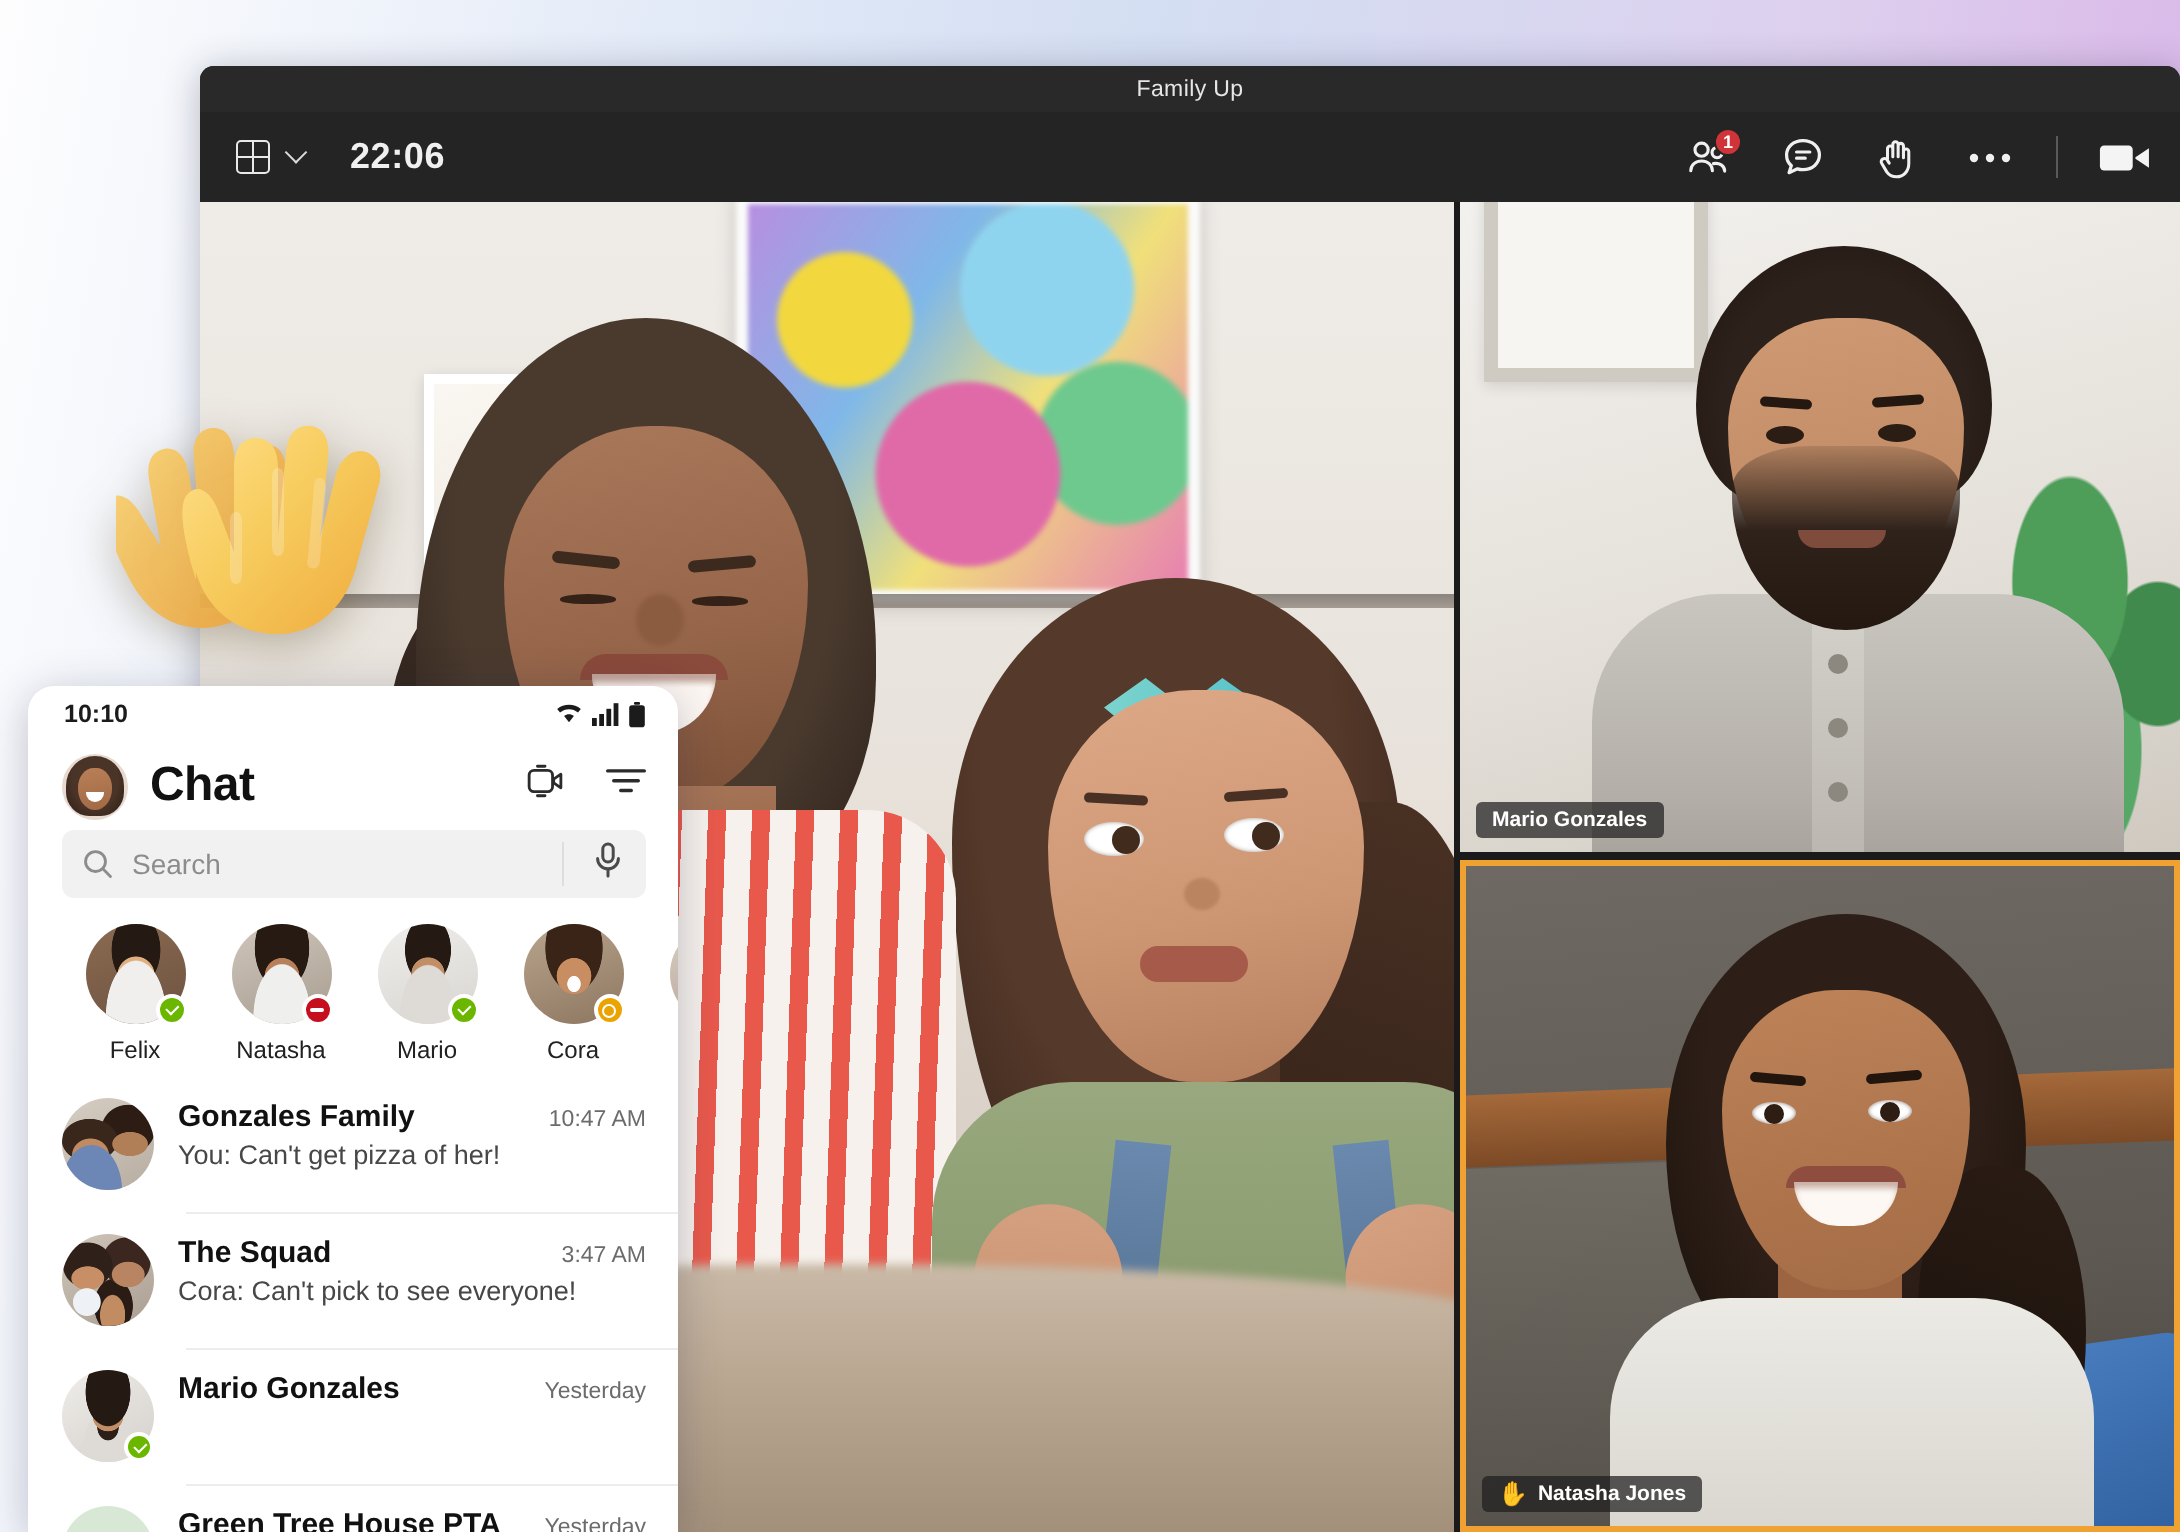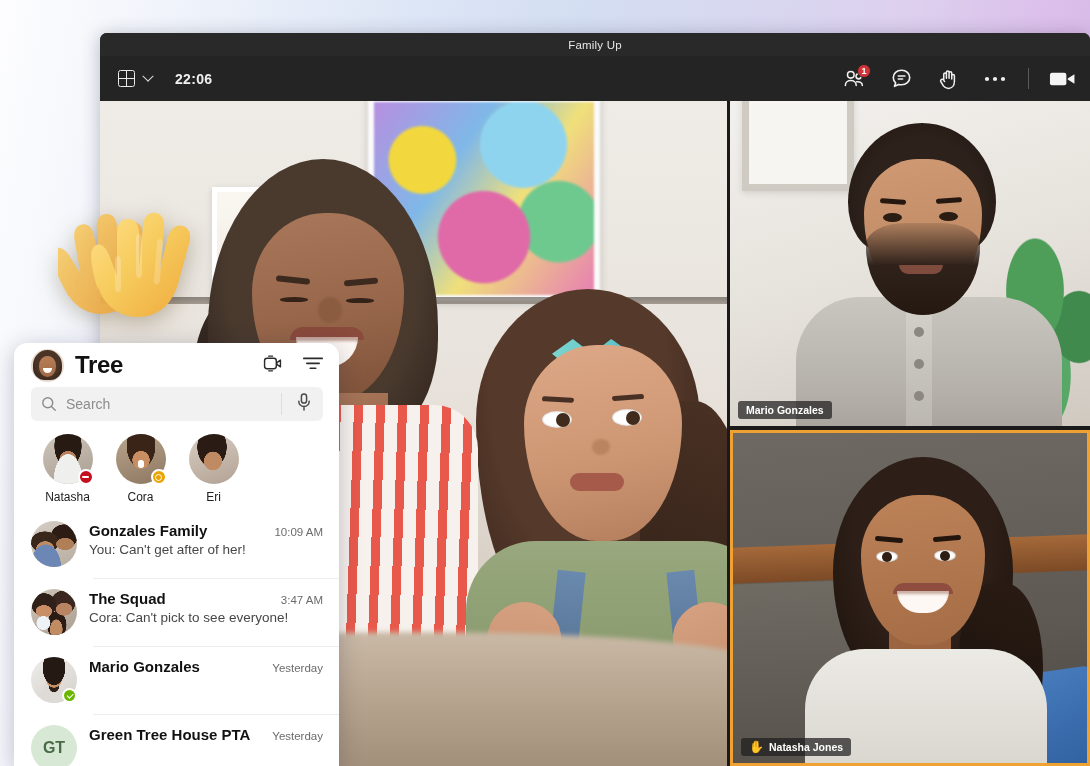--- a/index.html
+++ b/index.html
@@ -54,21 +54,21 @@
     content: ""; position: absolute; background: #e9e9e9;
   }
   .grid-icon::before { left: 50%; top: 0; bottom: 0; width: 1.6px; margin-left: -.8px; }
   .grid-icon::after  { top: 50%; left: 0; right: 0; height: 1.6px; margin-top: -.8px; }
   .chev {
     width: 8px; height: 8px;
     border-right: 1.6px solid #dcdcdc; border-bottom: 1.6px solid #dcdcdc;
     transform: rotate(45deg) translate(-2px,-2px);
   }
   .timer {
-    font-size: 14px; color: #f0f0f0; font-weight: 700;
+    font-size: 18px; color: #f0f0f0; font-weight: 700;
     margin-left: 14px; letter-spacing: .3px;
   }
   .tb-right {
     margin-left: auto; display: flex; align-items: center; gap: 19px;
   }
   .tb-btn {
     position: relative; width: 28px; height: 28px;
     display: flex; align-items: center; justify-content: center;
     cursor: pointer;
   }
@@ -619,28 +619,47 @@
     <g transform="translate(14,0)">
       <path d="M26 104c-6-19-9-36-5-42 5-7 12-3 16 7l8 21V48c0-10 4-15 11-15s11 5 11 15v34l4-42c1-10 6-14 13-13 6 1 9 7 8 16l-4 40 8-32c3-9 9-13 15-11 6 2 9 9 6 18l-10 36c-5 22-19 37-41 37-20 0-35-13-40-31Z" fill="url(#hg)"></path>
       <path d="M46 70c2 0 3 2 3 5v26c0 3-1 5-3 5s-3-2-3-5V75c0-3 1-5 3-5Z" fill="#fff" opacity=".22"></path>
       <path d="M67 48c2 0 3 2 3 5v34c0 3-1 5-3 5s-3-2-3-5V53c0-3 1-5 3-5Z" fill="#fff" opacity=".22"></path>
       <path d="M88 53c2 0 3 2 3 5l-3 36c0 3-2 5-4 4-2 0-3-2-2-5l3-36c0-3 1-4 3-4Z" fill="#fff" opacity=".20"></path>
     </g>
   </svg>
 
   <div id="phone">
 
+    <div id="status-bar">
+      <span class="sb-time">10:10</span>
+      <span class="sb-icons">
+        <svg width="15" height="12" viewBox="0 0 16 12">
+          <path d="M8 10.4 10.6 7c-1.5-1.2-3.7-1.2-5.2 0L8 10.4Z" fill="#1b1b1b"></path>
+          <path d="M3.2 5.2C6 2.8 10 2.8 12.8 5.2l1.5-1.9C10.7.3 5.3.3 1.7 3.3l1.5 1.9Z" fill="#1b1b1b"></path>
+        </svg>
+        <svg width="14" height="12" viewBox="0 0 14 12">
+          <rect x="0" y="8" width="2.4" height="4" rx="." fill="#1b1b1b"></rect>
+          <rect x="3.6" y="6" width="2.4" height="6" fill="#1b1b1b"></rect>
+          <rect x="7.2" y="3.4" width="2.4" height="8.6" fill="#1b1b1b"></rect>
+          <rect x="10.8" y="0.6" width="2.4" height="11.4" fill="#1b1b1b"></rect>
+        </svg>
+        <svg width="9" height="13" viewBox="0 0 9 13">
+          <rect x="3" y="0" width="3" height="1.4" rx=".5" fill="#1b1b1b"></rect>
+          <rect x="0.6" y="1.6" width="7.8" height="11" rx="1.4" fill="#1b1b1b"></rect>
+        </svg>
+      </span>
+    </div>
 
     <div id="phone-header">
       <div class="ph-avatar">
         <div class="pa-hair"></div>
           <div class="pa-face"></div>
           <div class="pa-smile"></div>
       </div>
-      <span class="ph-title">Tree</span>
+      <span class="ph-title">Chat</span>
       <div class="ph-actions">
         <div>
           <svg width="21" height="17" viewBox="0 0 22 18" fill="none">
             <rect x="2.6" y="3.4" width="12.4" height="11.2" rx="2.6" stroke="#2b2b2b" stroke-width="1.5"></rect>
             <path d="M15.6 8 19.4 5.4v7.2L15.6 10V8Z" stroke="#2b2b2b" stroke-width="1.5" stroke-linejoin="round"></path>
             <path d="M7 1.2h4M7 16.8h4" stroke="#2b2b2b" stroke-width="1.5" stroke-linecap="round"></path>
           </svg>
         </div>
         <div>
           <svg width="20" height="13" viewBox="0 0 20 13">
@@ -664,35 +683,62 @@
           <svg width="14" height="18" viewBox="0 0 14 18" fill="none">
             <rect x="4.4" y="1" width="5.2" height="9" rx="2.6" stroke="#4a4a4a" stroke-width="1.5"></rect>
             <path d="M1.8 8.2c0 3 2.3 5.2 5.2 5.2s5.2-2.2 5.2-5.2M7 13.6V17" stroke="#4a4a4a" stroke-width="1.5" stroke-linecap="round"></path>
           </svg>
         </div>
       </div>
     </div>
 
     <div id="people-row">
 
+      <div class="person">
+        <div class="p-av-wrap">
+          <div class="p-av" style="background:linear-gradient(160deg,#8b6a51,#6d5340);">
+            <span class="mini" style="background:radial-gradient(ellipse at 50% 26%, #241a13 0 34%, transparent 35%);"></span>
+            <span class="mini" style="background:radial-gradient(ellipse at 50% 52%, #e0ae7f 0 26%, transparent 27%);"></span>
+            <span class="mini" style="background:radial-gradient(ellipse at 50% 92%, #f0efed 0 42%, transparent 43%);"></span>
+          </div>
+          <span class="presence pr-available">
+              <i class="pr-check"></i>
+            </span>
+        </div>
+        <div class="p-name">Felix</div>
+      </div>
 
       <div class="person">
         <div class="p-av-wrap">
           <div class="p-av" style="background:linear-gradient(160deg,#cfc6bb,#a89c90);">
             <span class="mini" style="background:radial-gradient(ellipse at 50% 24%, #261a12 0 38%, transparent 39%);"></span>
             <span class="mini" style="background:radial-gradient(ellipse at 50% 52%, #b8805a 0 24%, transparent 25%);"></span>
             <span class="mini" style="background:radial-gradient(ellipse at 50% 94%, #efefed 0 40%, transparent 41%);"></span>
           </div>
           <span class="presence pr-busy">
               <i class="pr-dash"></i>
             </span>
         </div>
         <div class="p-name">Natasha</div>
       </div>
 
+      <div class="person">
+        <div class="p-av-wrap">
+          <div class="p-av" style="background:linear-gradient(160deg,#efeeec,#d8d5d0);">
+            <span class="mini" style="background:radial-gradient(ellipse at 50% 26%, #251a13 0 32%, transparent 33%);"></span>
+            <span class="mini" style="background:radial-gradient(ellipse at 50% 50%, #c28e66 0 23%, transparent 24%);"></span>
+            <span class="mini" style="background:radial-gradient(ellipse at 50% 62%, #2c1f17 0 17%, transparent 18%);"></span>
+            <span class="mini" style="background:radial-gradient(ellipse at 50% 96%, #dedbd6 0 40%, transparent 41%);"></span>
+          </div>
+          <span class="presence pr-available">
+              <i class="pr-check"></i>
+            </span>
+        </div>
+        <div class="p-name">Mario</div>
+      </div>
 
       <div class="person">
         <div class="p-av-wrap">
           <div class="p-av" style="background:linear-gradient(160deg,#b9a48e,#8d7760);">
             <span class="mini" style="background:radial-gradient(ellipse at 50% 24%, #3a2317 0 40%, transparent 41%);"></span>
             <span class="mini" style="background:radial-gradient(ellipse at 50% 52%, #c98d62 0 24%, transparent 25%);"></span>
             <span class="mini" style="background:radial-gradient(ellipse at 50% 60%, #fff 0 9%, transparent 10%);"></span>
           </div>
           <span class="presence pr-away">
               <i class="pr-clock"></i>
@@ -717,23 +763,23 @@
 
       <div class="chat-item">
         <div class="ci-av" style="background:linear-gradient(150deg,#d6cec4,#b7aca0);">
           <span class="mini" style="background:radial-gradient(ellipse at 30% 46%, #3a271b 0 30%, transparent 31%), radial-gradient(ellipse at 72% 34%, #2c1c13 0 28%, transparent 29%);"></span>
           <span class="mini" style="background:radial-gradient(ellipse at 31% 62%, #c08a62 0 20%, transparent 21%), radial-gradient(ellipse at 74% 50%, #b07f57 0 18%, transparent 19%);"></span>
           <span class="mini" style="background:radial-gradient(ellipse at 32% 100%, #6c86b5 0 34%, transparent 35%);"></span>
         </div>
         <div class="ci-body">
           <div class="ci-top">
             <span class="ci-name">Gonzales Family</span>
-            <span class="ci-time">10:09 AM</span>
+            <span class="ci-time">10:47 AM</span>
           </div>
-          <div class="ci-prev">You: Can't get after of her!</div>
+          <div class="ci-prev">You: Can't get pizza of her!</div>
         </div>
       </div>
 
       <div class="chat-item">
         <div class="ci-av" style="background:linear-gradient(150deg,#cfc6ba,#aa9e91);">
           <span class="mini" style="background:radial-gradient(ellipse at 28% 34%, #30201a 0 26%, transparent 27%), radial-gradient(ellipse at 70% 30%, #3b2720 0 26%, transparent 27%), radial-gradient(ellipse at 56% 78%, #2a1b14 0 26%, transparent 27%);"></span>
           <span class="mini" style="background:radial-gradient(ellipse at 28% 48%, #c88f66 0 17%, transparent 18%), radial-gradient(ellipse at 72% 44%, #b98462 0 17%, transparent 18%), radial-gradient(ellipse at 55% 88%, #c28c63 0 17%, transparent 18%);"></span>
           <span class="mini" style="background:radial-gradient(circle at 27% 74%, #eef2f6 0 14%, transparent 15%);"></span>
         </div>
         <div class="ci-body">

